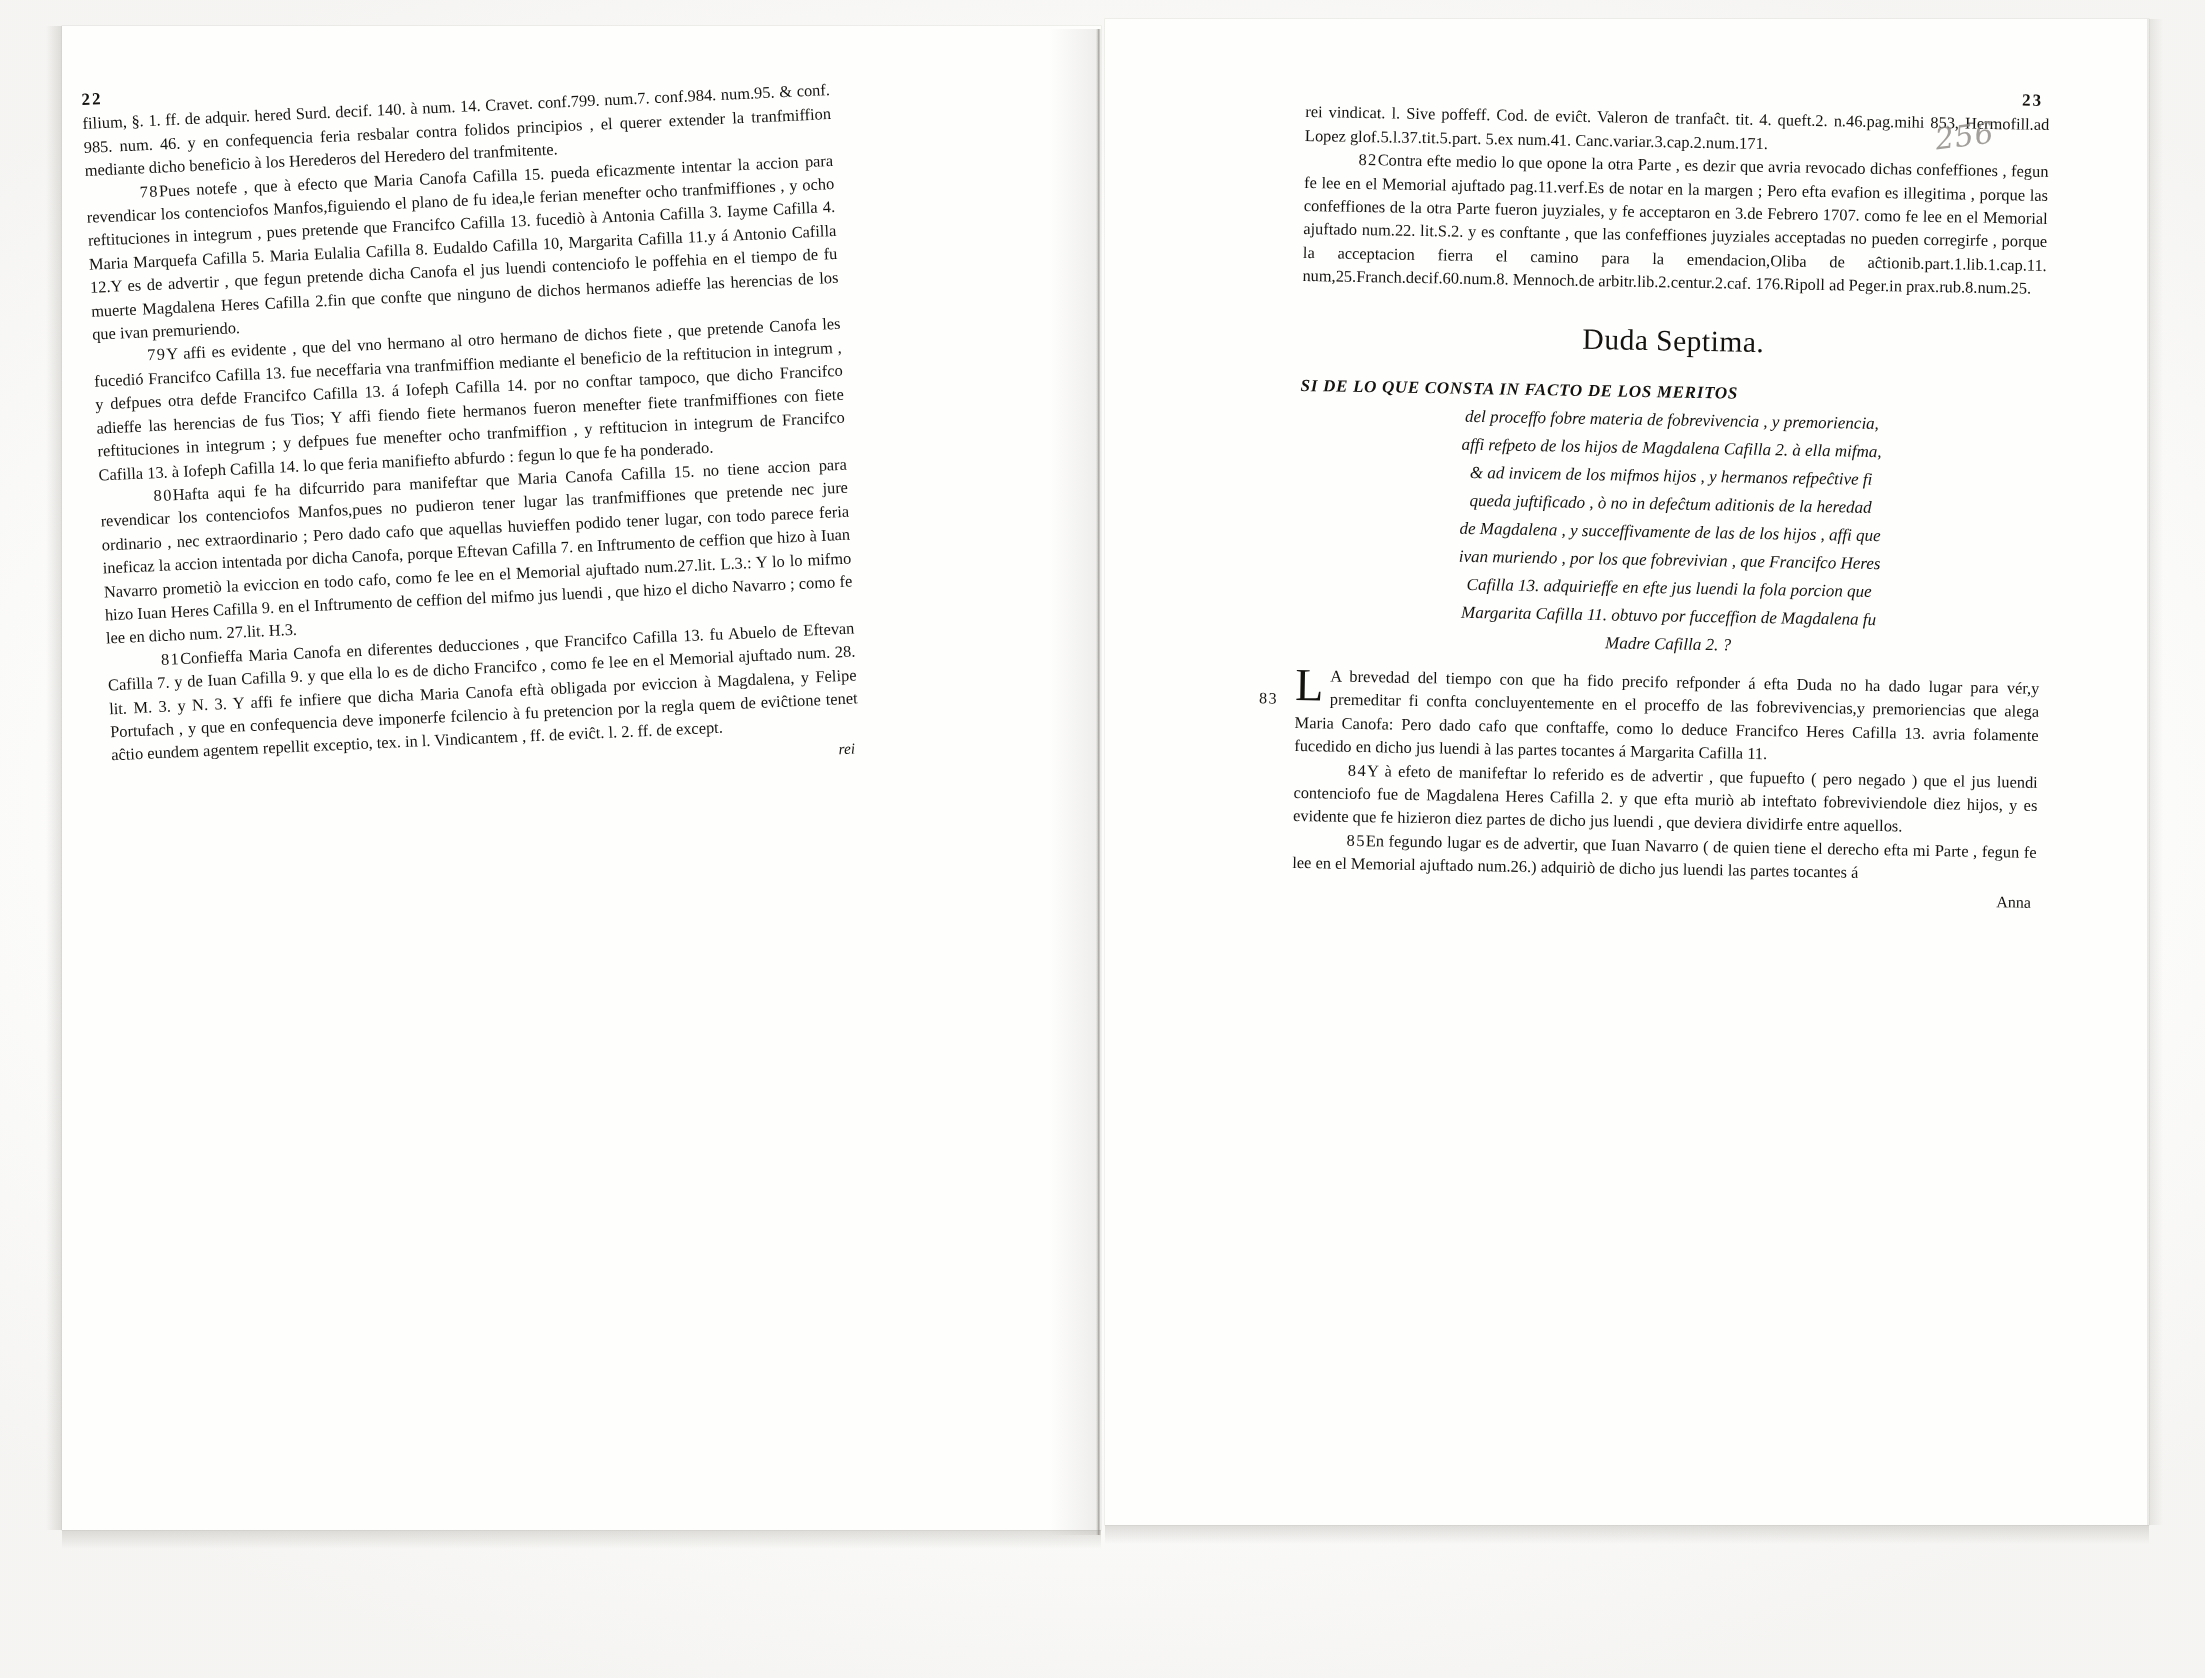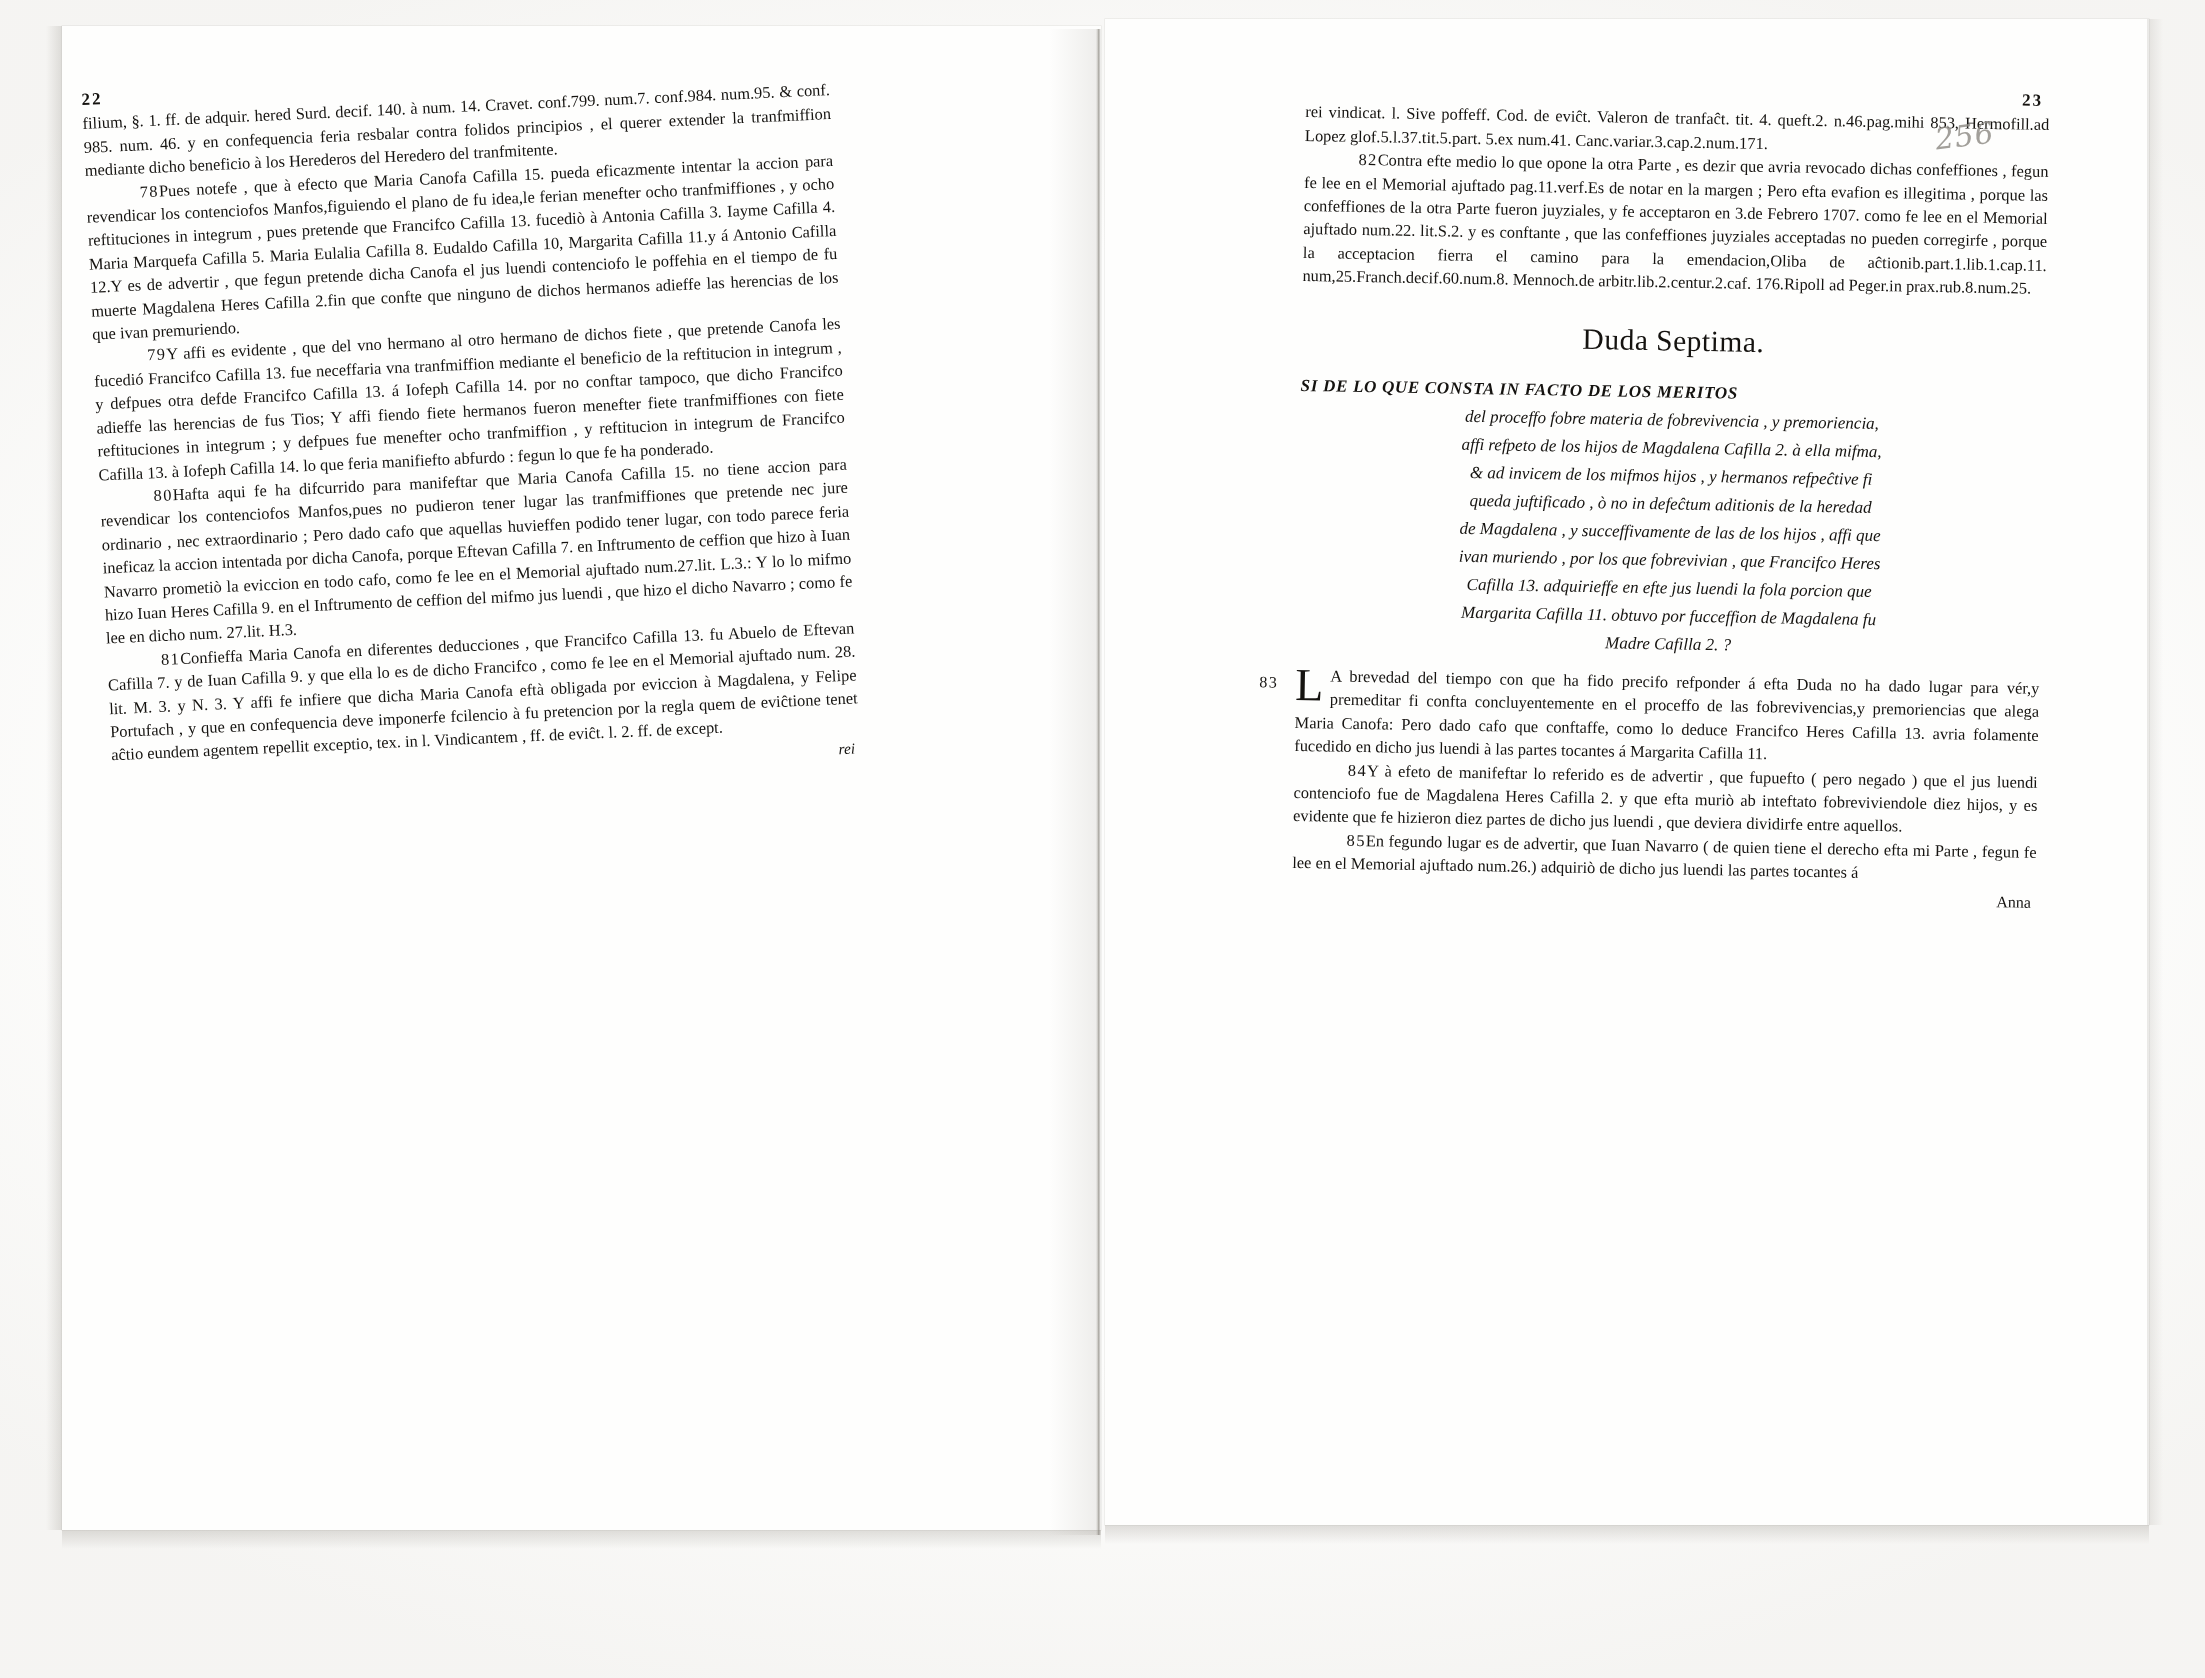--- a/index.html
+++ b/index.html
@@ -129,21 +129,21 @@
   .dropcap-para{ position:relative; }
   .dropcap{
     float:left;
     font-size:46px;
     line-height:38px;
     padding:1.9px 6.7px 0 0;
     font-weight:400;
   }
   .dropnum{
     position:absolute;
-    left:-36px; top:7px;
+    left:-36px; top:23px;
     font-size:16px;
     letter-spacing:1.4px;
   }
 
   
   .catchword{
     display:block;
     text-align:right;
     font-style:italic;
     font-size:15.3px;

